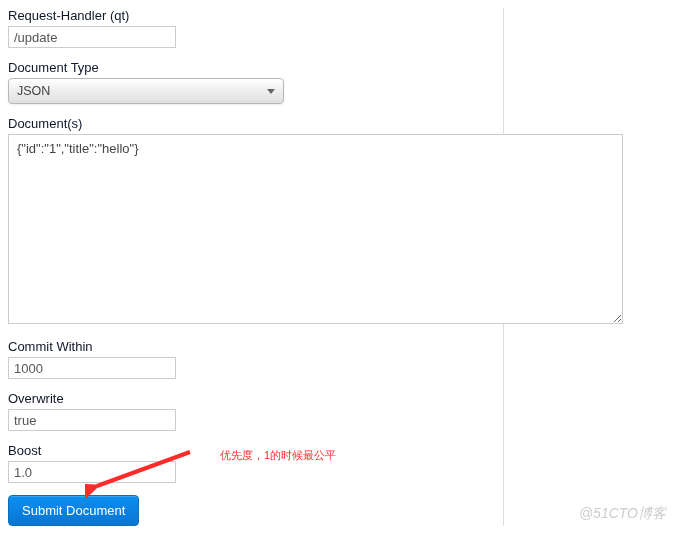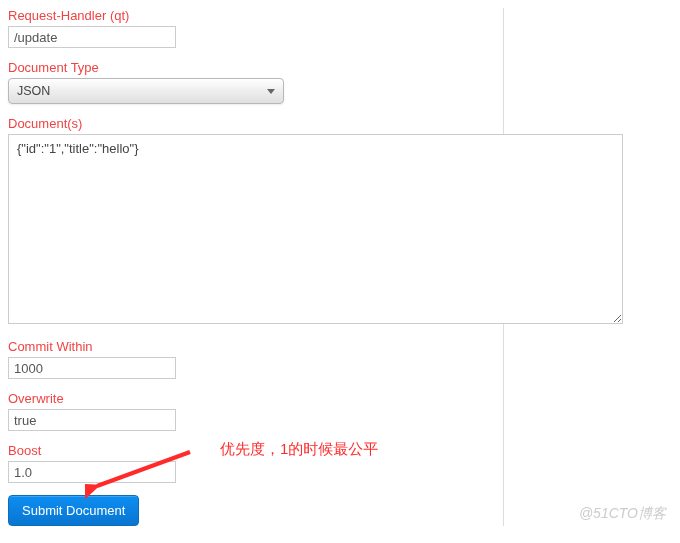--- a/index.html
+++ b/index.html
@@ -15,21 +15,21 @@
     .form-area {
       border-right: 1px solid #ddd;
       width: 485px;
       padding-right: 10px;
     }
     .form-group {
       margin-bottom: 12px;
     }
     .form-label {
       display: block;
-      color: #ef4444;
+      color: #0f172a;
       font-size: 13px;
       margin-bottom: 3px;
       font-weight: normal;
     }
     .text-input {
       width: 168px;
       height: 22px;
       border: 1px solid #ccc;
       padding: 1px 5px;
       font-size: 13px;
@@ -85,24 +85,24 @@
     }
     .full-width { width: 625px; }
     .annotation-layer {
       position: absolute;
       left: 180px;
       top: 440px;
       pointer-events: none;
     }
     .annotation-text {
       color: #ff2a2a;
-      font-size: 15px;
+      font-size: 11px;
       position: absolute;
       left: 40px;
-      top: 0;
+      top: 8px;
       white-space: nowrap;
     }
     .watermark {
       position: absolute;
       right: 14px;
       bottom: 20px;
       color: #ccc;
       font-size: 14px;
       font-style: italic;
     }

